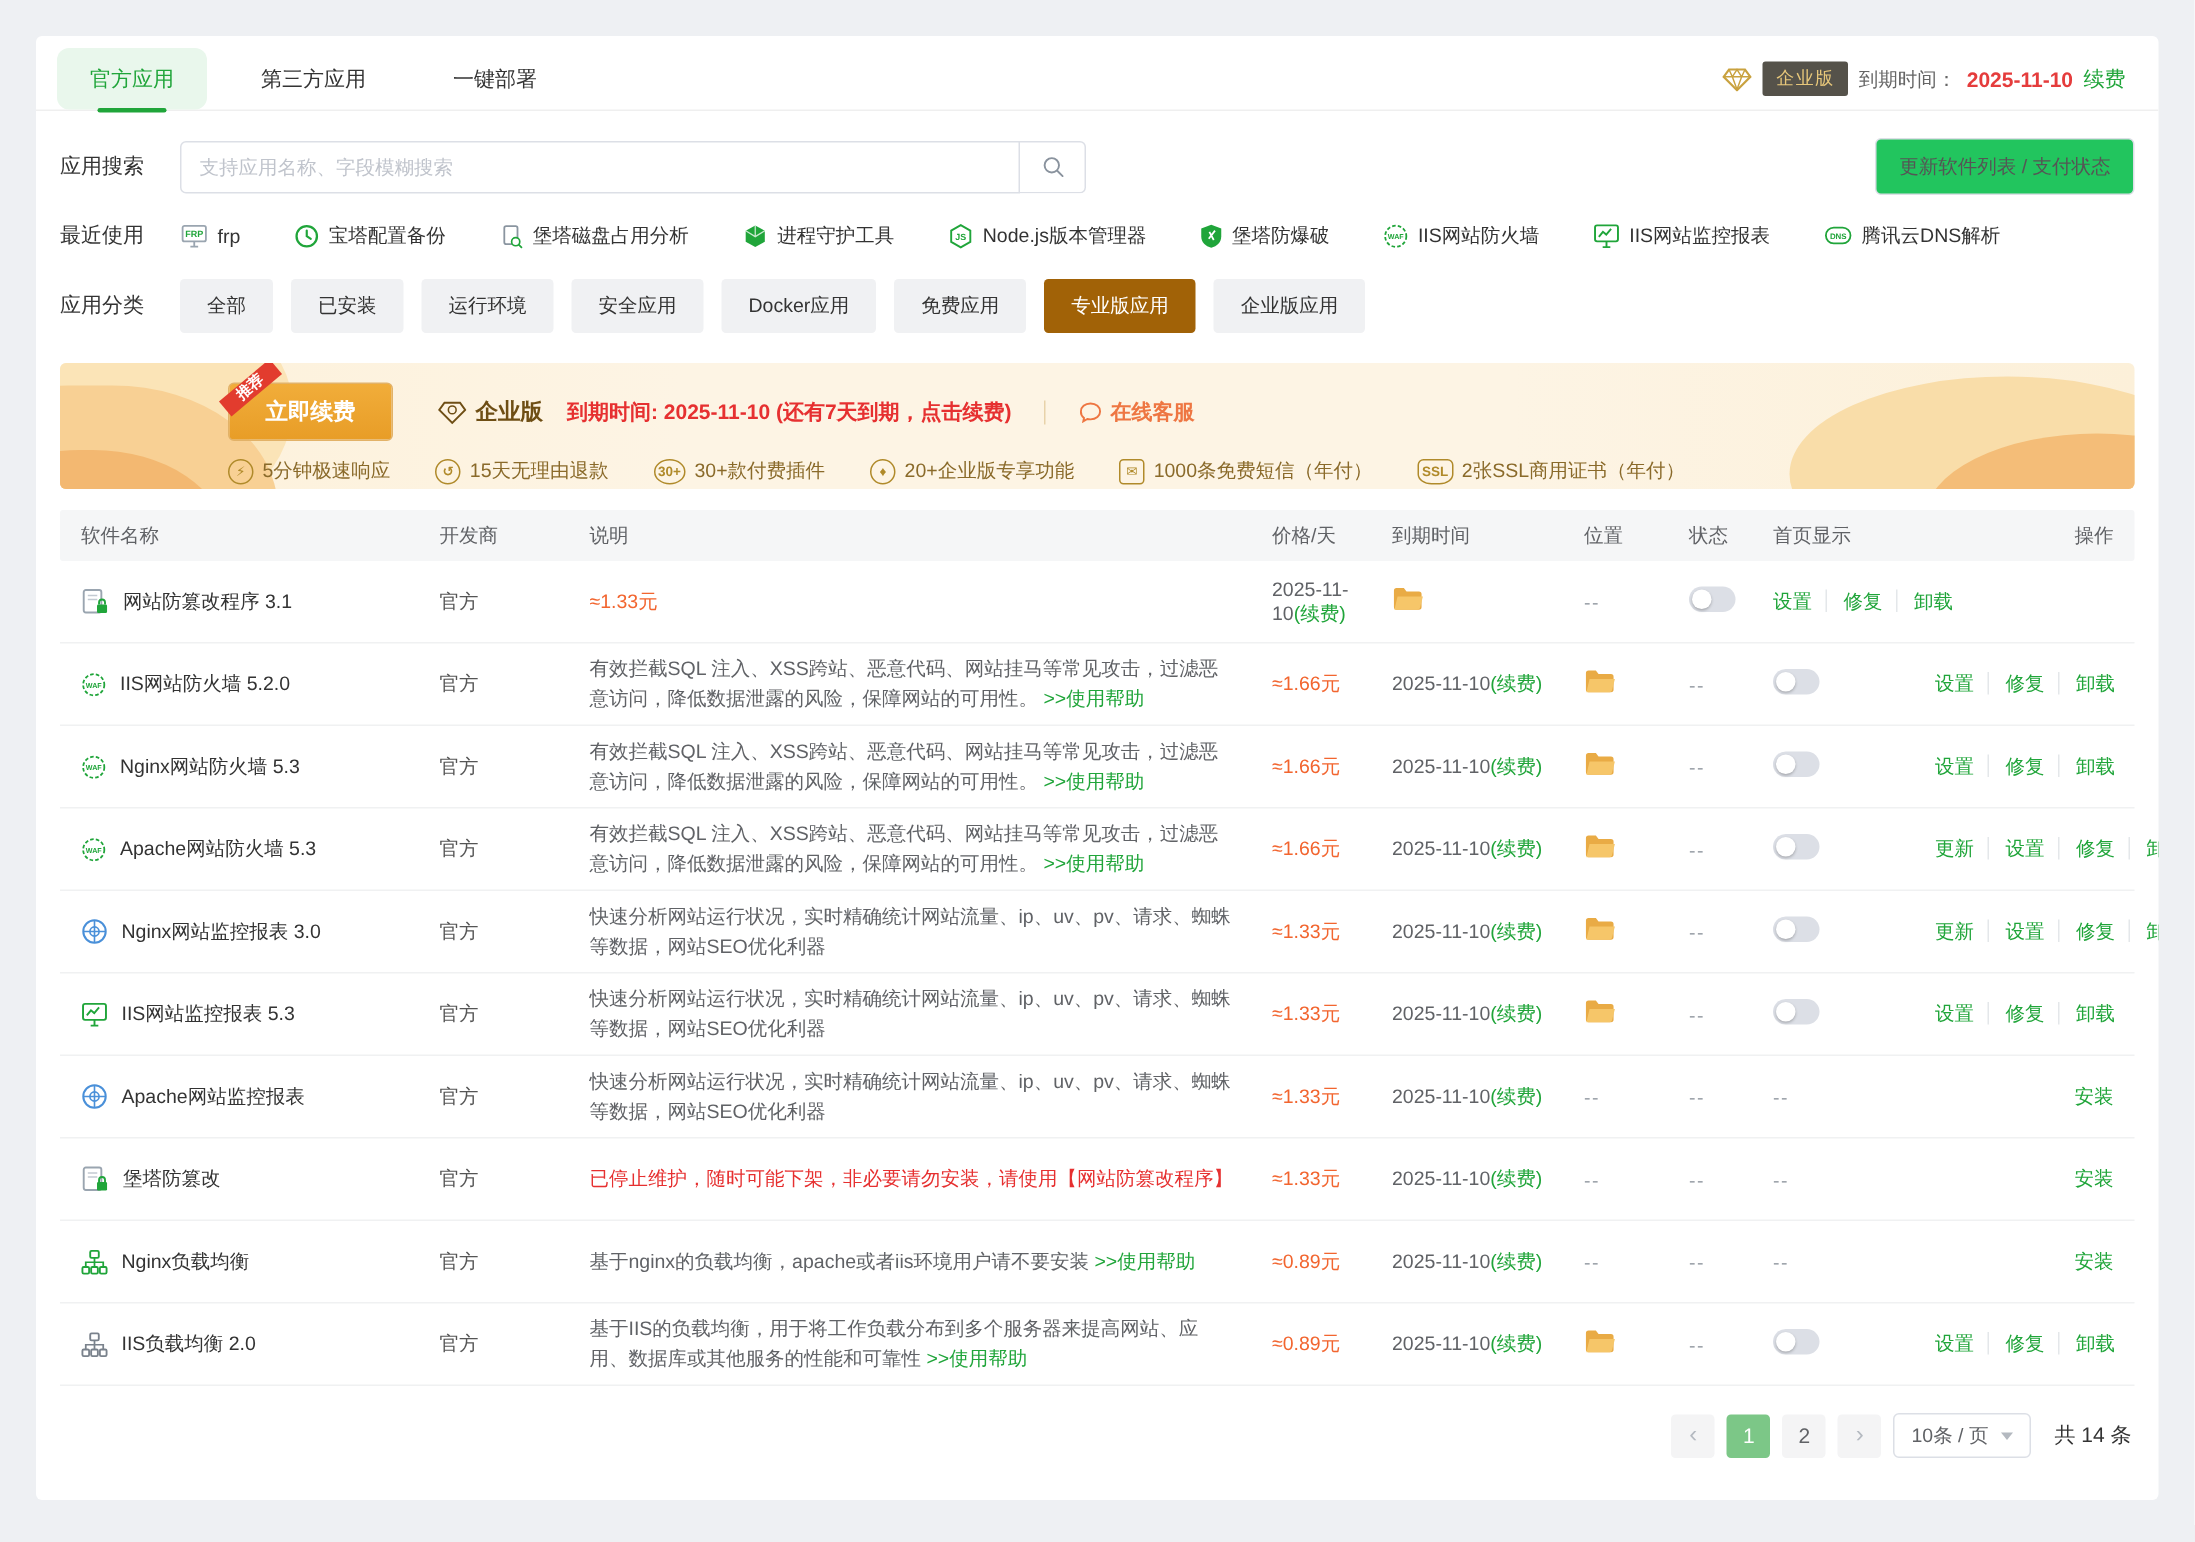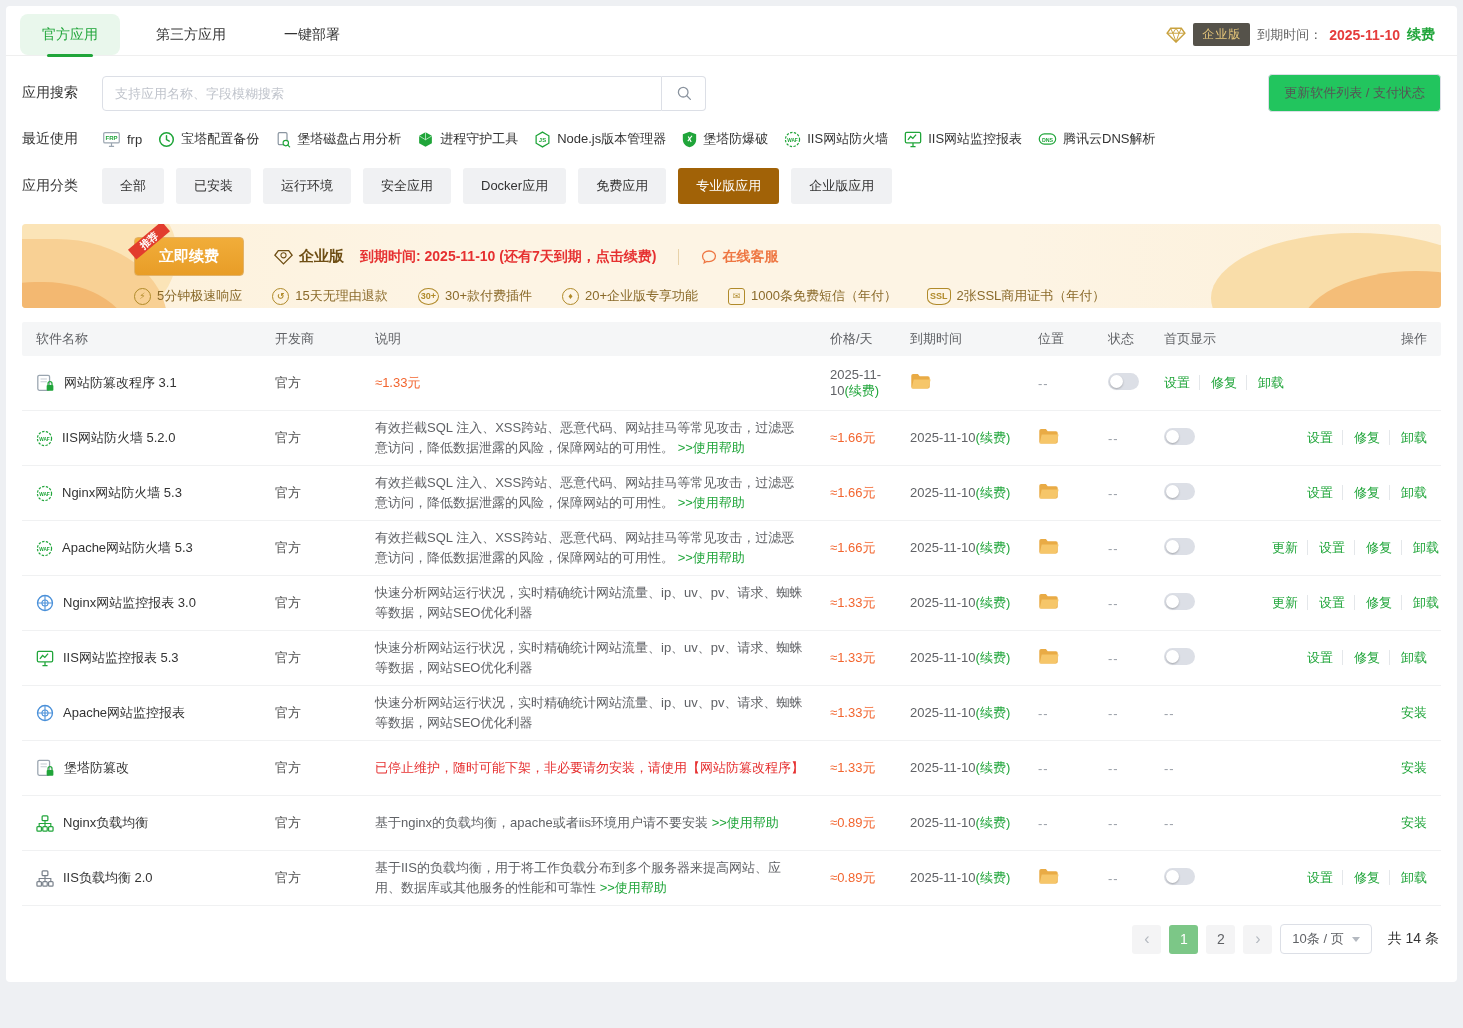--- a/index.html
+++ b/index.html
@@ -1,40 +1,40 @@
 <!DOCTYPE html>
 <html><head>
 <meta charset="utf-8">
 <style>
 *{box-sizing:border-box}
 html,body{margin:0;padding:0}
 body{background:#eef0f3;font-family:"Liberation Sans","DejaVu Sans",sans-serif;font-size:13px;color:#333;width:1463px;height:1028px}
-.page{padding:6px;width:1463px;height:1028px}
+.page{padding:24px;width:1463px;height:1028px}
 .card{background:#fff;border-radius:4px;height:976px;overflow:hidden;display:flex;flex-direction:column}
 
 .tabbar{display:flex;justify-content:space-between;align-items:stretch;padding:8px 22px 0 14px;border-bottom:1px solid #efefef;height:50px;flex:none}
 .tabs{display:flex;align-items:stretch}
 .tab{padding:0 22px;display:flex;align-items:center;font-size:14px;color:#333;cursor:pointer;position:relative;border-radius:8px 8px 0 0;margin-right:14px}
 .tab.active{background:#e9f7ec;color:#20a53a;border-radius:8px}
 .tab.active::after{content:"";position:absolute;left:50%;transform:translateX(-50%);bottom:-2px;width:46px;height:3px;background:#20a53a;border-radius:2px}
 .license{display:flex;align-items:center;gap:7px;font-size:13px;color:#666}
 .license .badge{background:#55524a;color:#e7c77a;padding:3px 9px;border-radius:2px;font-size:12px;letter-spacing:1px}
 .license .date{color:#e53c3c;font-weight:bold;font-size:14px}
-.license .renew{color:#20a53a;font-weight:bold;font-size:14px;cursor:pointer}
+.license .renew{color:#20a53a;font-weight:normal;font-size:14px;cursor:pointer}
 
 .cardbody{padding:18px 16px 0;flex:1;display:flex;flex-direction:column}
 .frow{display:flex;align-items:center}
 .row-label{width:80px;flex:none;font-size:14px;color:#333}
 .searchbox{display:flex;align-items:stretch}
 .searchbox input{width:560px;height:35px;border:1px solid #dcdfe6;border-radius:4px 0 0 4px;padding:0 12px;font-size:13px;color:#333;outline:none;font-family:Liberation Sans, sans-serif}
 .searchbox input::placeholder{color:#c0c4cc}
 .search-btn{width:44px;border:1px solid #dcdfe6;border-left:none;border-radius:0 4px 4px 0;background:#fff;display:flex;align-items:center;justify-content:center;cursor:pointer}
 .update-btn{margin-left:auto;border:1px solid #dcdfe6;background:#22c55e;border-radius:4px;padding:9px 15px;color:#555;font-size:13px;cursor:pointer;font-family:inherit}
 .recent-row{margin-top:18px}
-.recent-list{display:flex;gap:16px;align-items:center}
+.recent-list{display:flex;gap:36px;align-items:center}
 .recent-item{display:flex;align-items:center;gap:6px;color:#333;cursor:pointer}
 .cat-row{margin-top:20px}
 .cat-list{display:flex;gap:12px;align-items:center}
 .chip{background:#f0f1f3;padding:9px 18px;border-radius:3px;font-size:13px;color:#333;cursor:pointer}
 .chip.active{background:#a16207;color:#fff}
 
 .banner{position:relative;height:84px;border-radius:4px;background:linear-gradient(90deg,#fdf1da,#fdf4e4 30%,#fdf4e4 70%,#fcf0d9);overflow:hidden;margin:20px 0 14px;padding:13px 0 0 112px;flex:none}
 .blob{position:absolute;pointer-events:none}
 .b1{left:-55px;top:-45px;width:210px;height:160px;background:#fbe4b7;border-radius:48% 52% 60% 40%}
 .b2{left:-85px;top:15px;width:230px;height:170px;background:#f8d094;border-radius:45% 55% 60% 40%}

